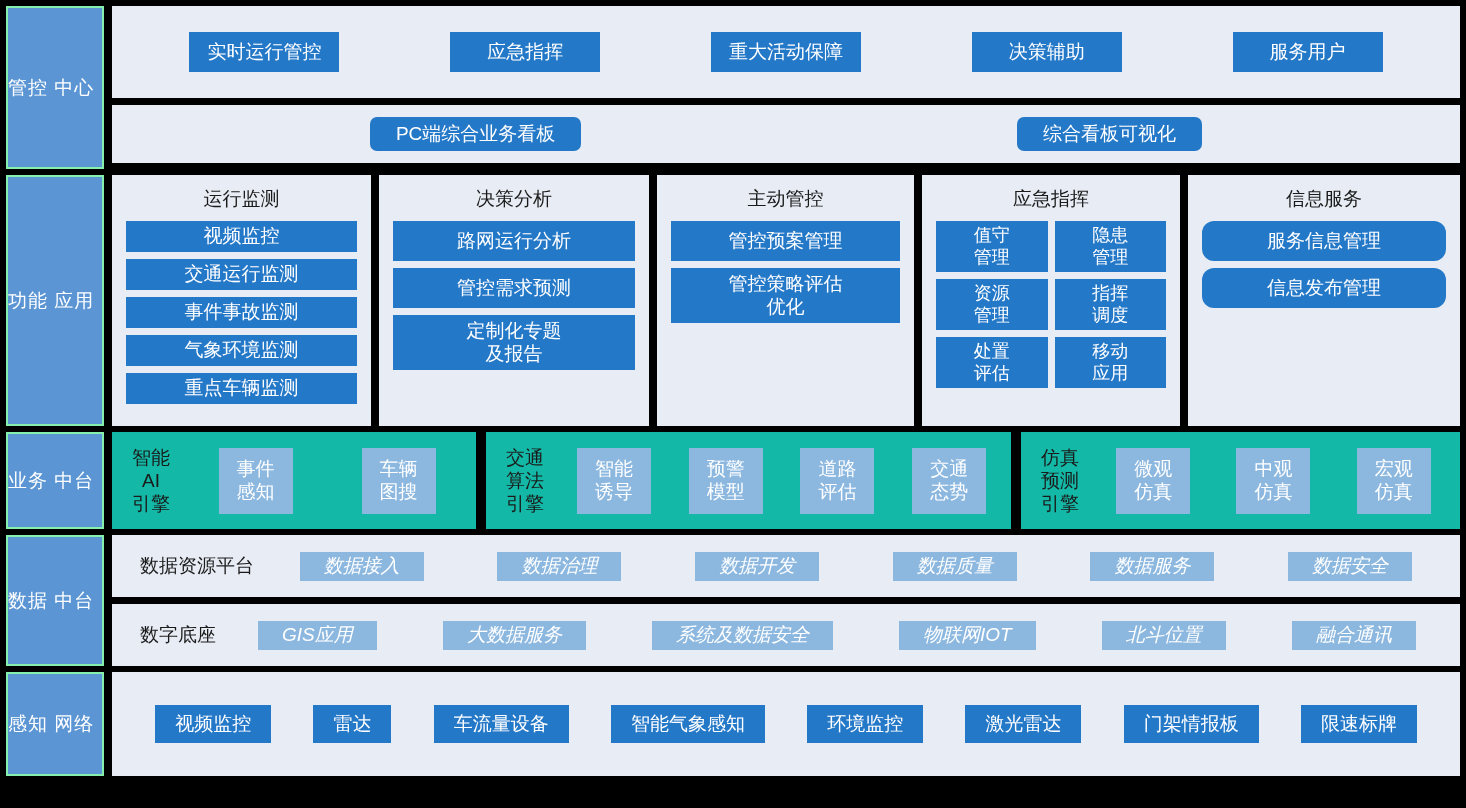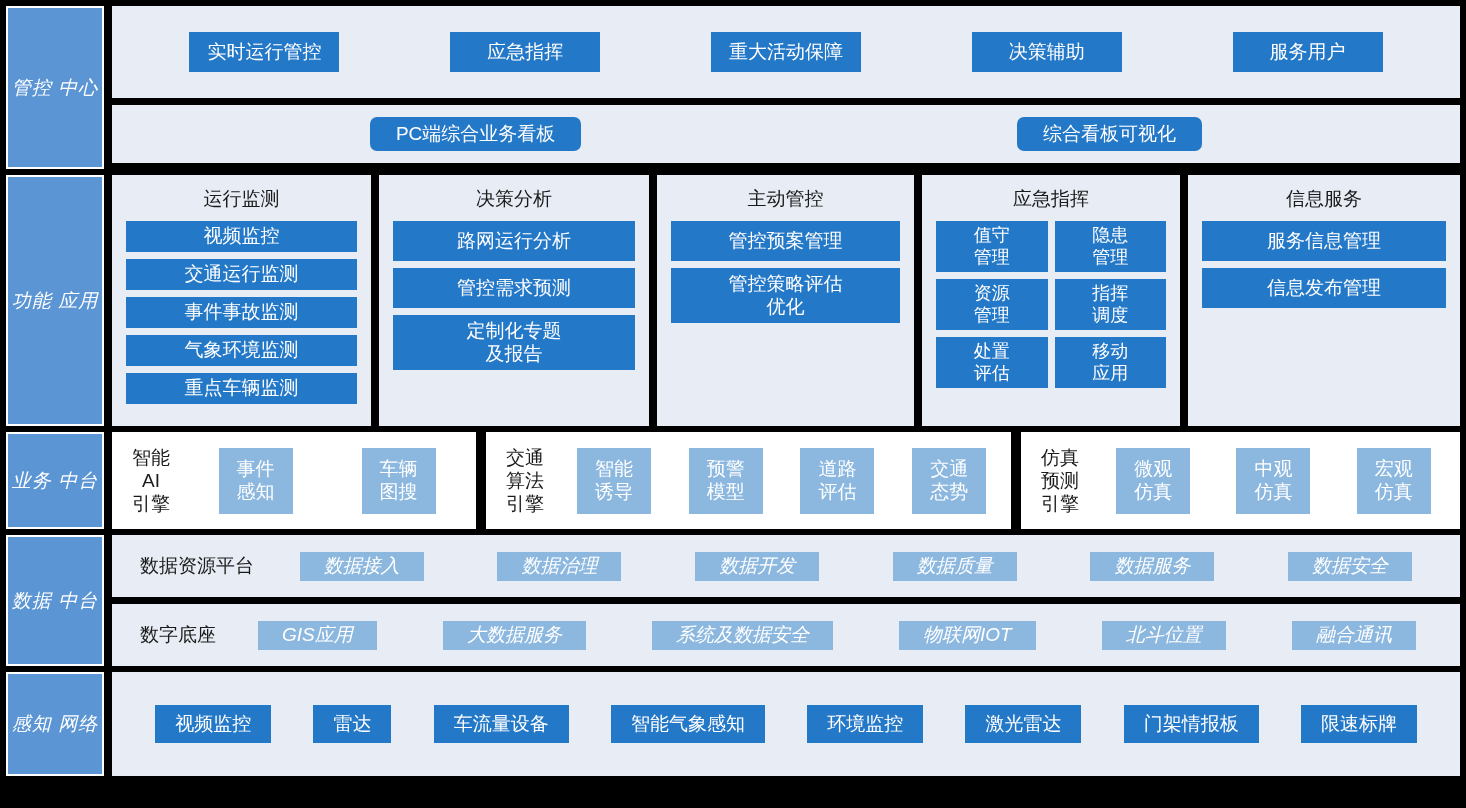--- a/index.html
+++ b/index.html
@@ -22,29 +22,28 @@
 
   
   .layer{
     display:flex;
     gap:8px;
     flex:0 0 auto;
   }
   .side-label{
     flex:0 0 98px;
     background:#5b95d4;
-    border:2px solid #ffffff;
+    border:2px solid #86efac;
     color:#ffffff;
-    display:flex;align-items:center;justify-content:center;
+    display:flex;align-items:center;justify-content:flex-start;
     text-align:center;
     font-size:19px;
     line-height:1.25;
     letter-spacing:1px;
     box-sizing:border-box;
-    font-style:italic;
   }
   .side-label span{display:block;}
   .layer-body{
     flex:1 1 auto;
     display:flex;
     flex-direction:column;
     gap:7px;
     min-width:0;
   }
   .panel{
@@ -128,30 +127,30 @@
   .fcol.c2{flex:0 0 270px;}
   .fcol.c3{flex:0 0 257px;}
   .fcol.c4{flex:0 0 258px;}
   .fcol.c5{flex:1 1 auto;}
 
   .fcol.c1 .chip{height:31px;}
   .fcol.c2 .chip{height:40px;}
   .fcol.c2 .chip.tall{height:55px;}
   .fcol.c3 .chip{height:40px;}
   .fcol.c3 .chip.tall{height:55px;}
-  .fcol.c5 .chip{height:40px;}
+  .fcol.c5 .chip{height:40px;border-radius:12px;}
 
   
   .l3{
     display:flex;
     gap:10px;
     height:97px;
   }
   .engine{
-    background:#ffffff;
+    background:#14b8a6;
     display:flex;
     align-items:center;
     padding:0 12px;
     gap:12px;
     box-sizing:border-box;
     min-width:0;
   }
   .engine-name{
     font-size:19px;
     color:#1a1a1a;

